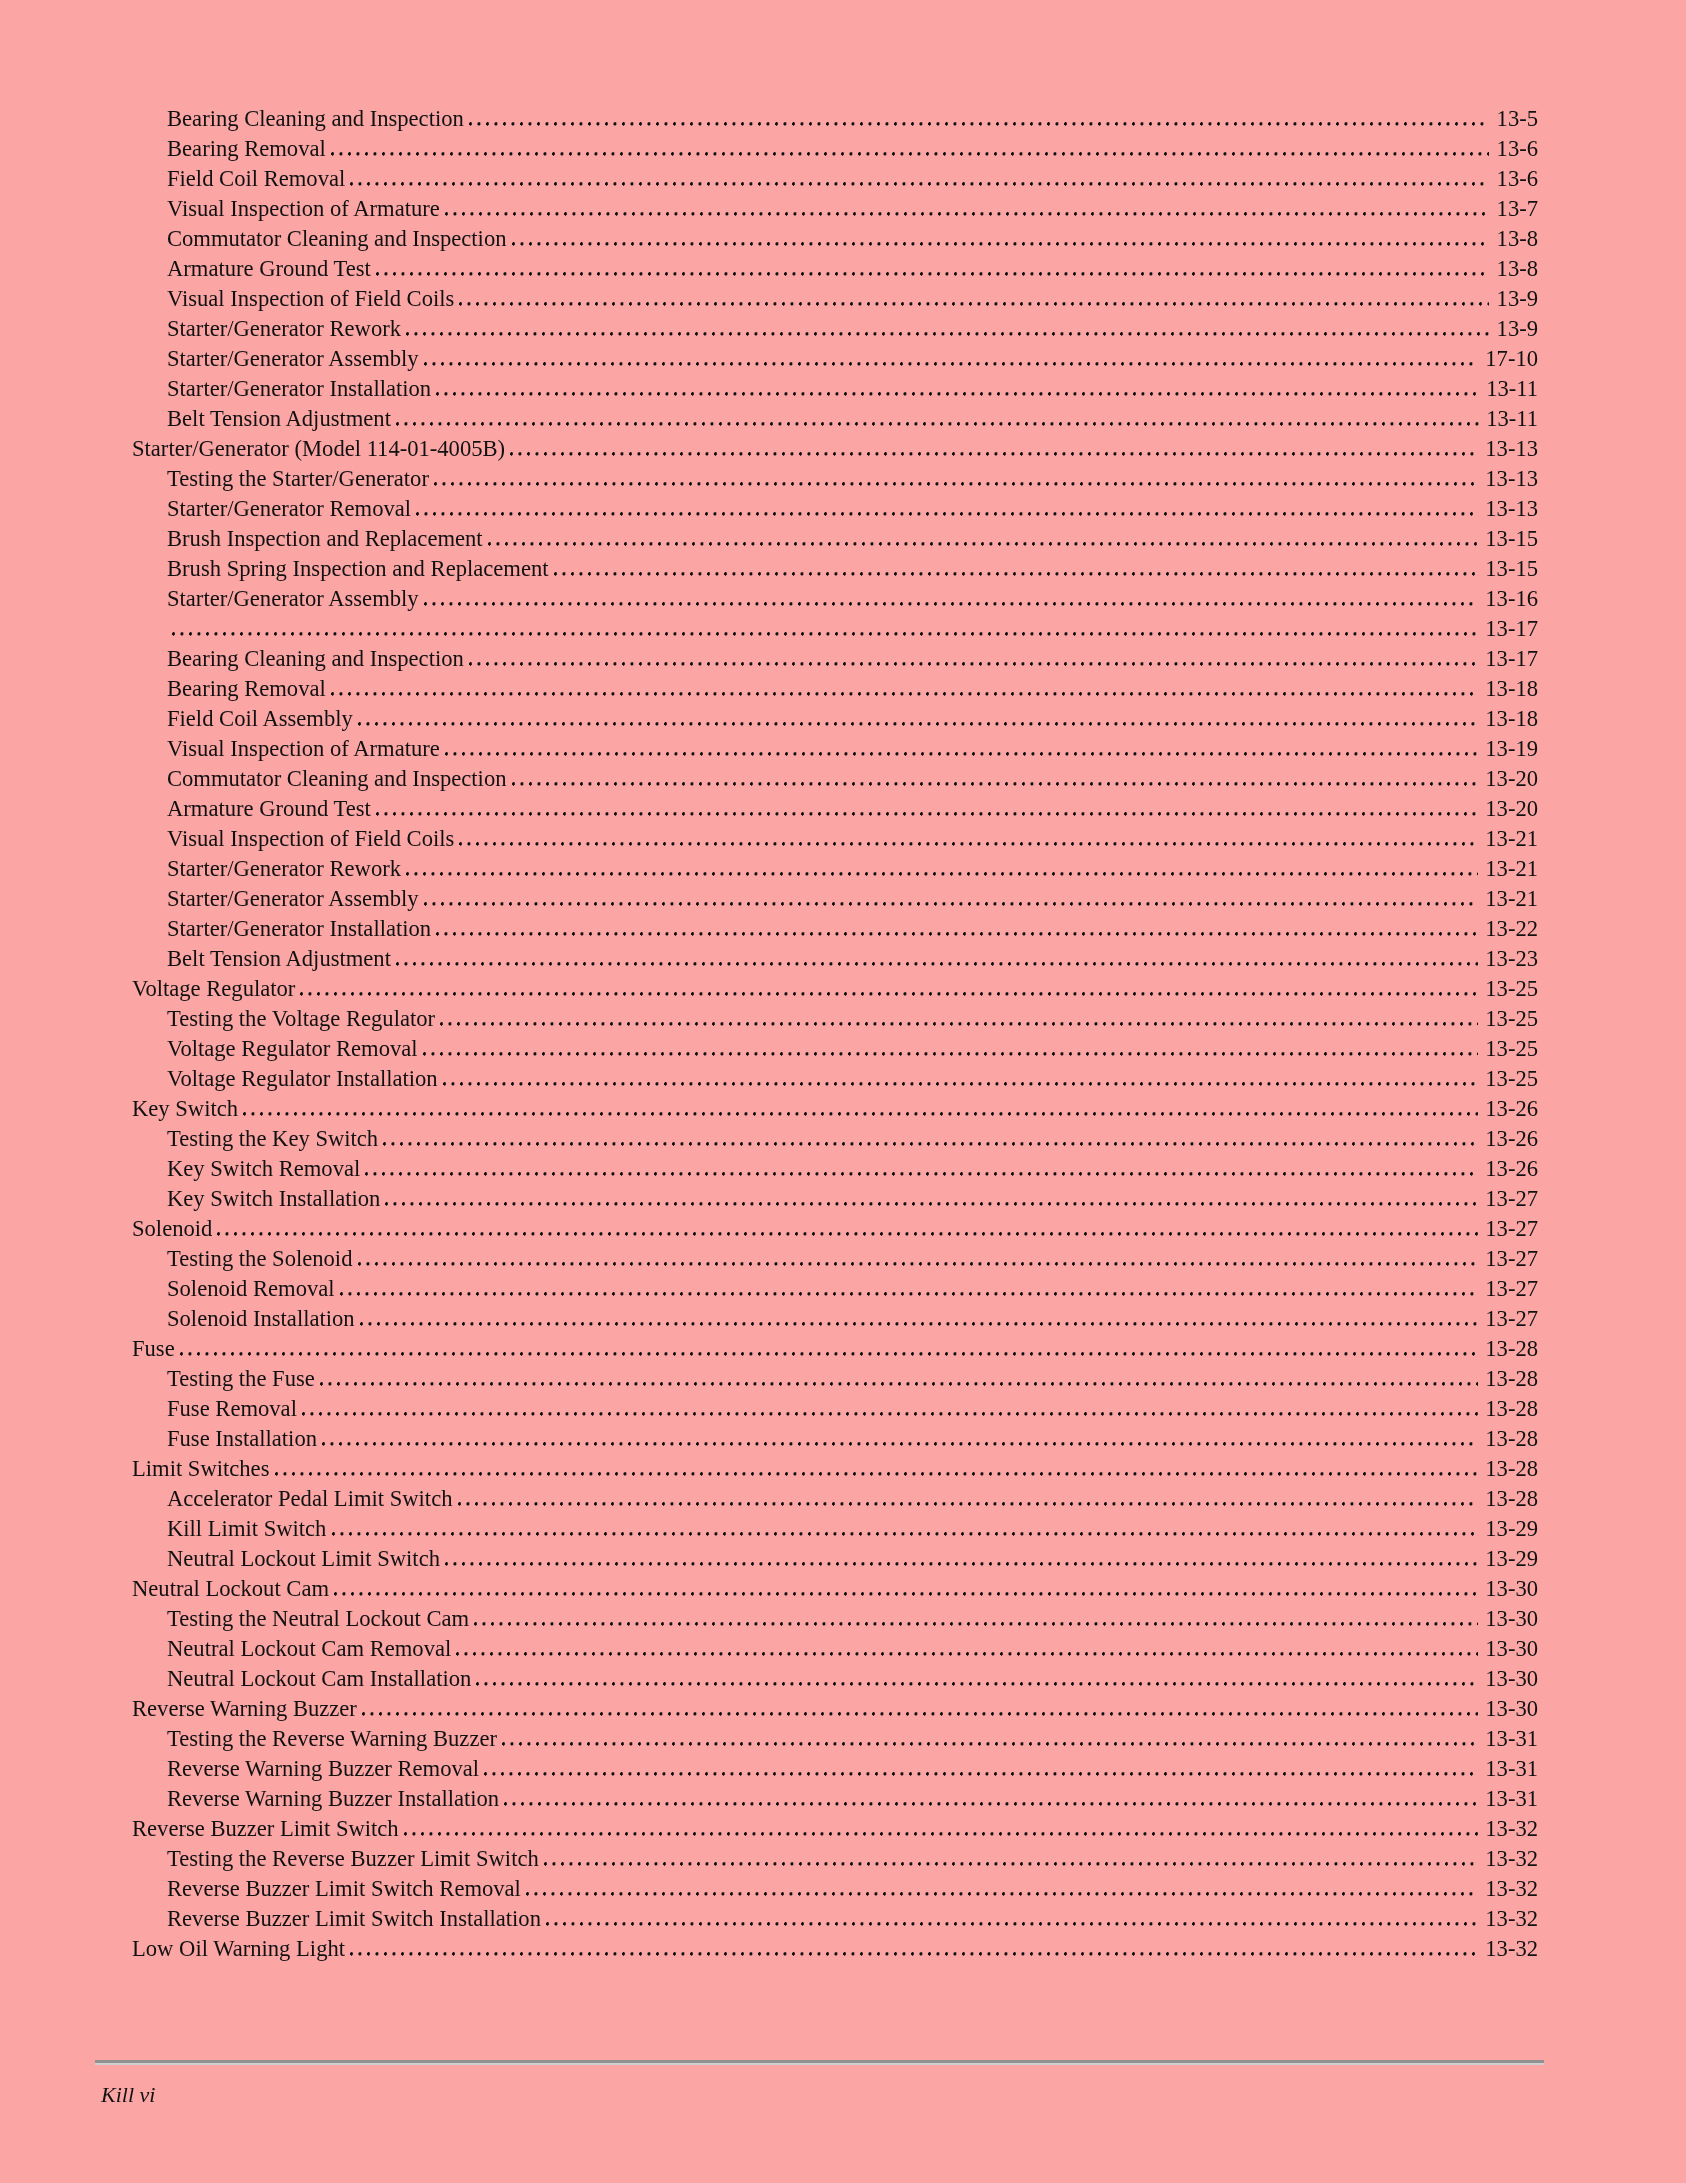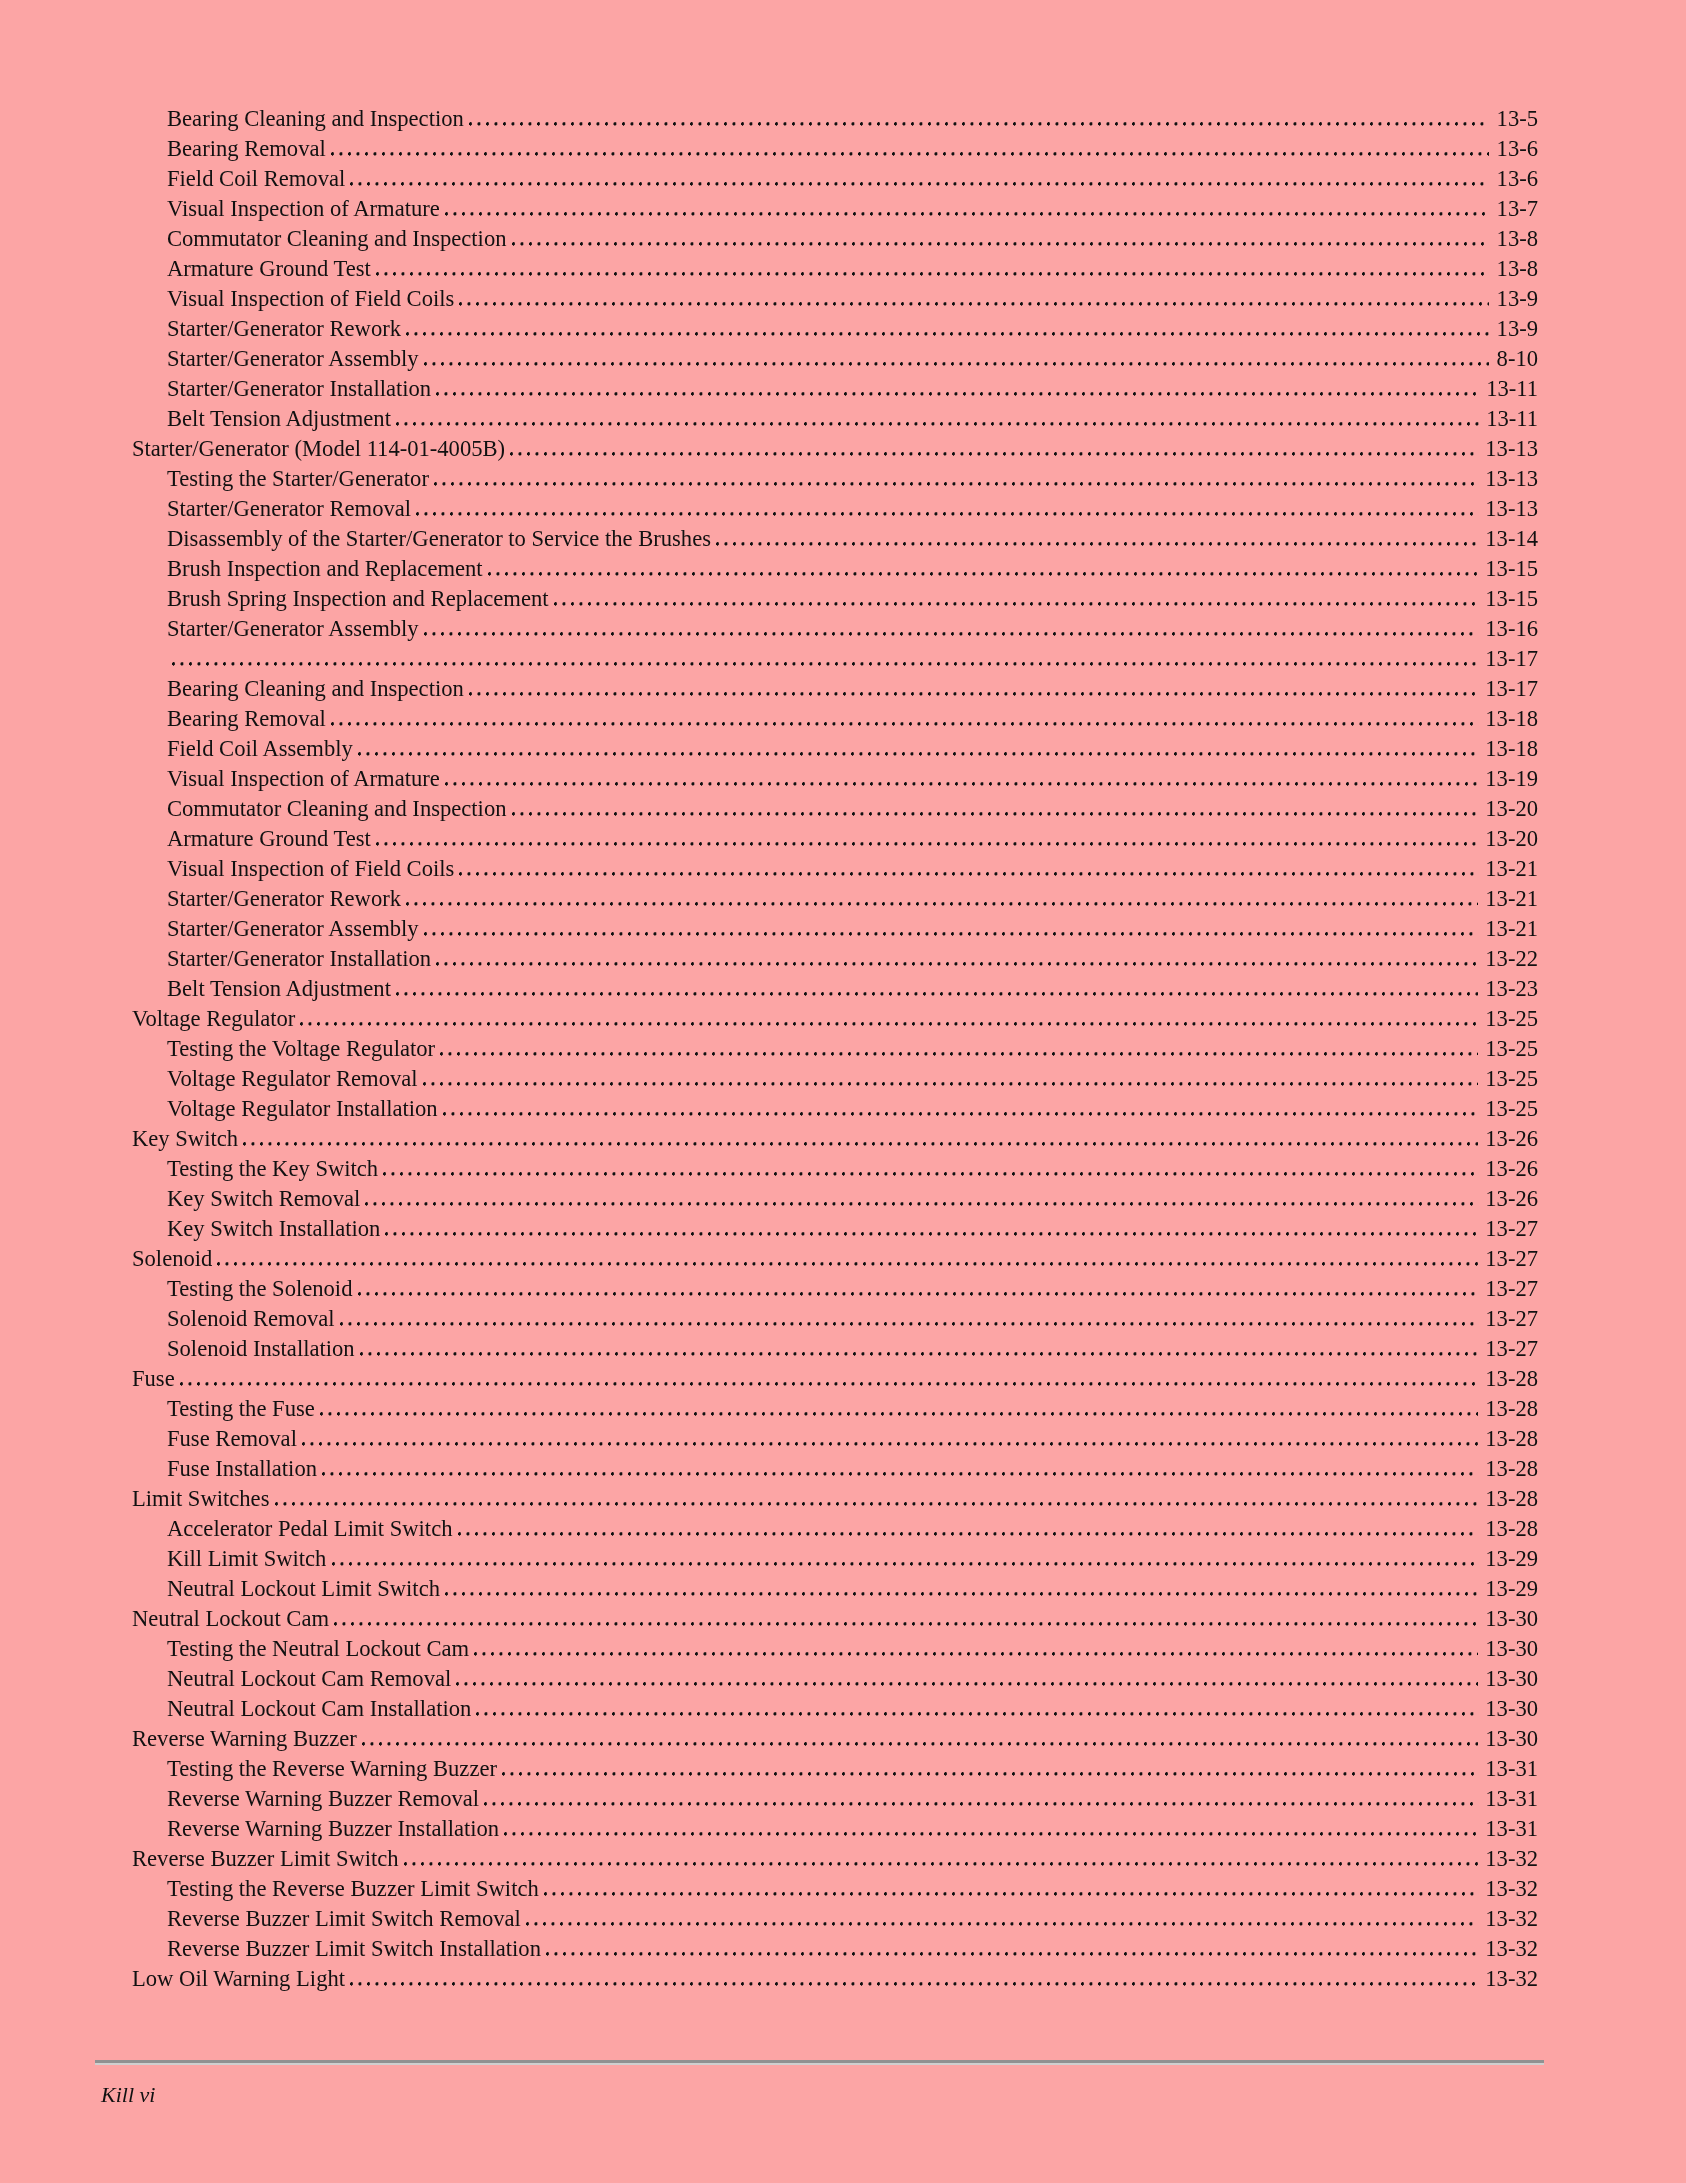--- a/index.html
+++ b/index.html
@@ -101,21 +101,21 @@
     <span class="p">13-9</span>
   </div>
       <div class="row level-2">
     <span class="t">Starter/Generator Rework</span>
     <span class="leader"></span>
     <span class="p">13-9</span>
   </div>
       <div class="row level-2">
     <span class="t">Starter/Generator Assembly</span>
     <span class="leader"></span>
-    <span class="p">8-10</span>
+    <span class="p">17-10</span>
   </div>
       <div class="row level-2">
     <span class="t">Starter/Generator Installation</span>
     <span class="leader"></span>
     <span class="p">13-11</span>
   </div>
       <div class="row level-2">
     <span class="t">Belt Tension Adjustment</span>
     <span class="leader"></span>
     <span class="p">13-11</span>
@@ -127,25 +127,20 @@
   </div>
       <div class="row level-2">
     <span class="t">Testing the Starter/Generator</span>
     <span class="leader"></span>
     <span class="p">13-13</span>
   </div>
       <div class="row level-2">
     <span class="t">Starter/Generator Removal</span>
     <span class="leader"></span>
     <span class="p">13-13</span>
-  </div>
-      <div class="row level-2">
-    <span class="t">Disassembly of the Starter/Generator to Service the Brushes</span>
-    <span class="leader"></span>
-    <span class="p">13-14</span>
   </div>
       <div class="row level-2">
     <span class="t">Brush Inspection and Replacement</span>
     <span class="leader"></span>
     <span class="p">13-15</span>
   </div>
       <div class="row level-2">
     <span class="t">Brush Spring Inspection and Replacement</span>
     <span class="leader"></span>
     <span class="p">13-15</span>

